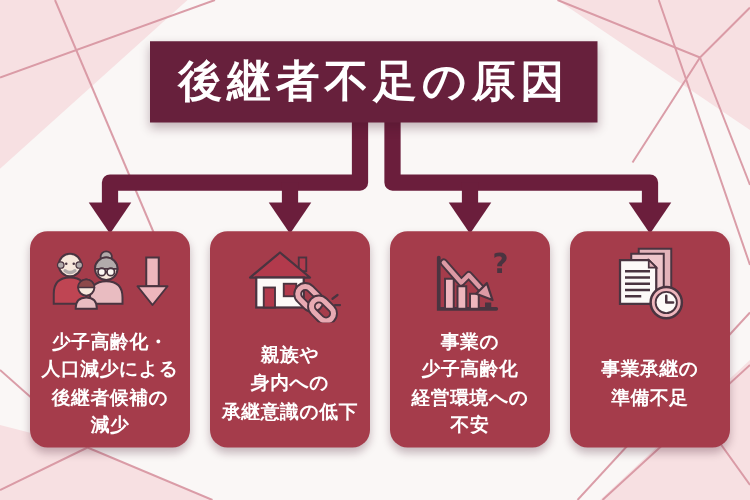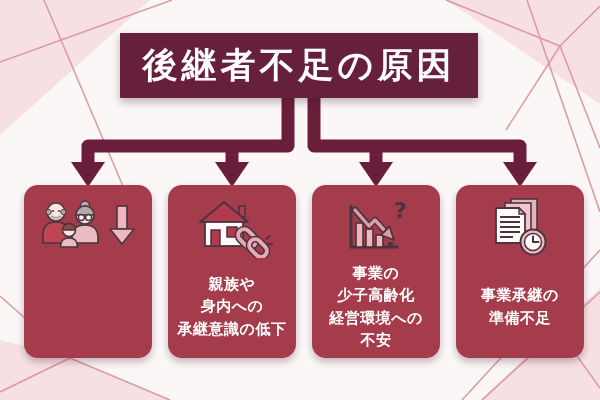--- a/index.html
+++ b/index.html
@@ -109,20 +109,24 @@
         <path d="M32,39 q0,-13 13,-13 q13,0 13,13 v5 h-26 z" fill="#e9bcc1" stroke="#4a3440" stroke-width="1.6"></path>
 
         <circle cx="29" cy="31" r="6.5" fill="#f7e8dc" stroke="#4a3440" stroke-width="1.5"></circle>
         <path d="M22.5,31 a6.5,6.5 0 0 1 13,0 z" fill="#8d4a4a" stroke="#4a3440" stroke-width="1.3"></path>
         <path d="M20.5,48 q0,-9 8.5,-9 q8.5,0 8.5,9 h-17 z" fill="#e9bcc1" stroke="#4a3440" stroke-width="1.5"></path>
 
         <rect x="77" y="7" width="10" height="23" fill="#eeb6bd" stroke="#4a3440" stroke-width="1.6"></rect>
         <polygon points="70,30 94,30 82,45" fill="#eeb6bd" stroke="#4a3440" stroke-width="1.6" stroke-linejoin="round"></polygon>
       </svg>
     </div>
+    <div class="card-text">少子高齢化・
+人口減少による
+後継者候補の
+減少</div>
   </div>
 
   <div class="card card2">
     <div class="icon-wrap">
       <svg width="82" height="60" viewBox="0 0 82 60">
         <rect x="48" y="8" width="6" height="11" fill="#b23a4c" stroke="#4a3440" stroke-width="1.5"></rect>
         <polygon points="9,24 33,4 57,24" fill="#b23a4c" stroke="#4a3440" stroke-width="1.8" stroke-linejoin="round"></polygon>
         <rect x="14" y="24" width="38" height="24" fill="#fdfaf8" stroke="#4a3440" stroke-width="1.8"></rect>
         <rect x="20" y="32" width="9" height="16" fill="#b23a4c" stroke="#4a3440" stroke-width="1.5"></rect>
         <rect x="36" y="29" width="10" height="10" fill="#b23a4c" stroke="#4a3440" stroke-width="1.5"></rect>

